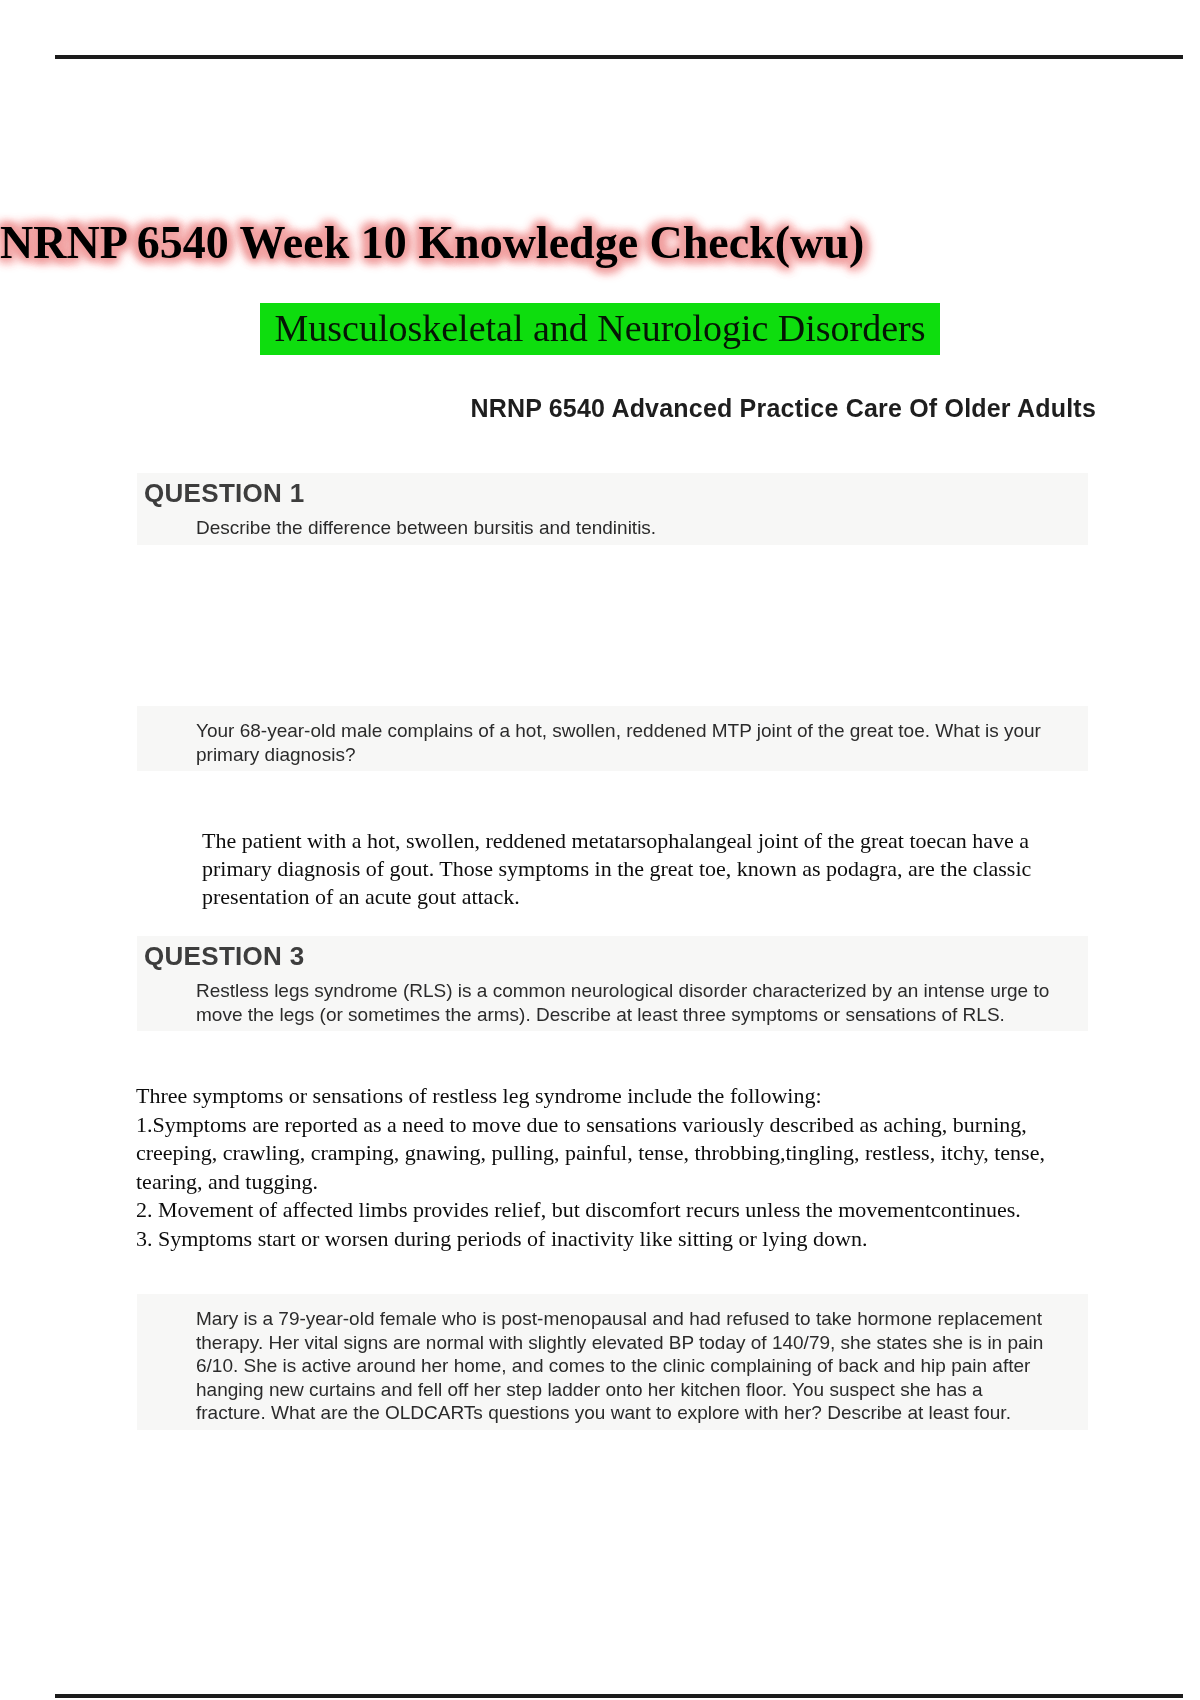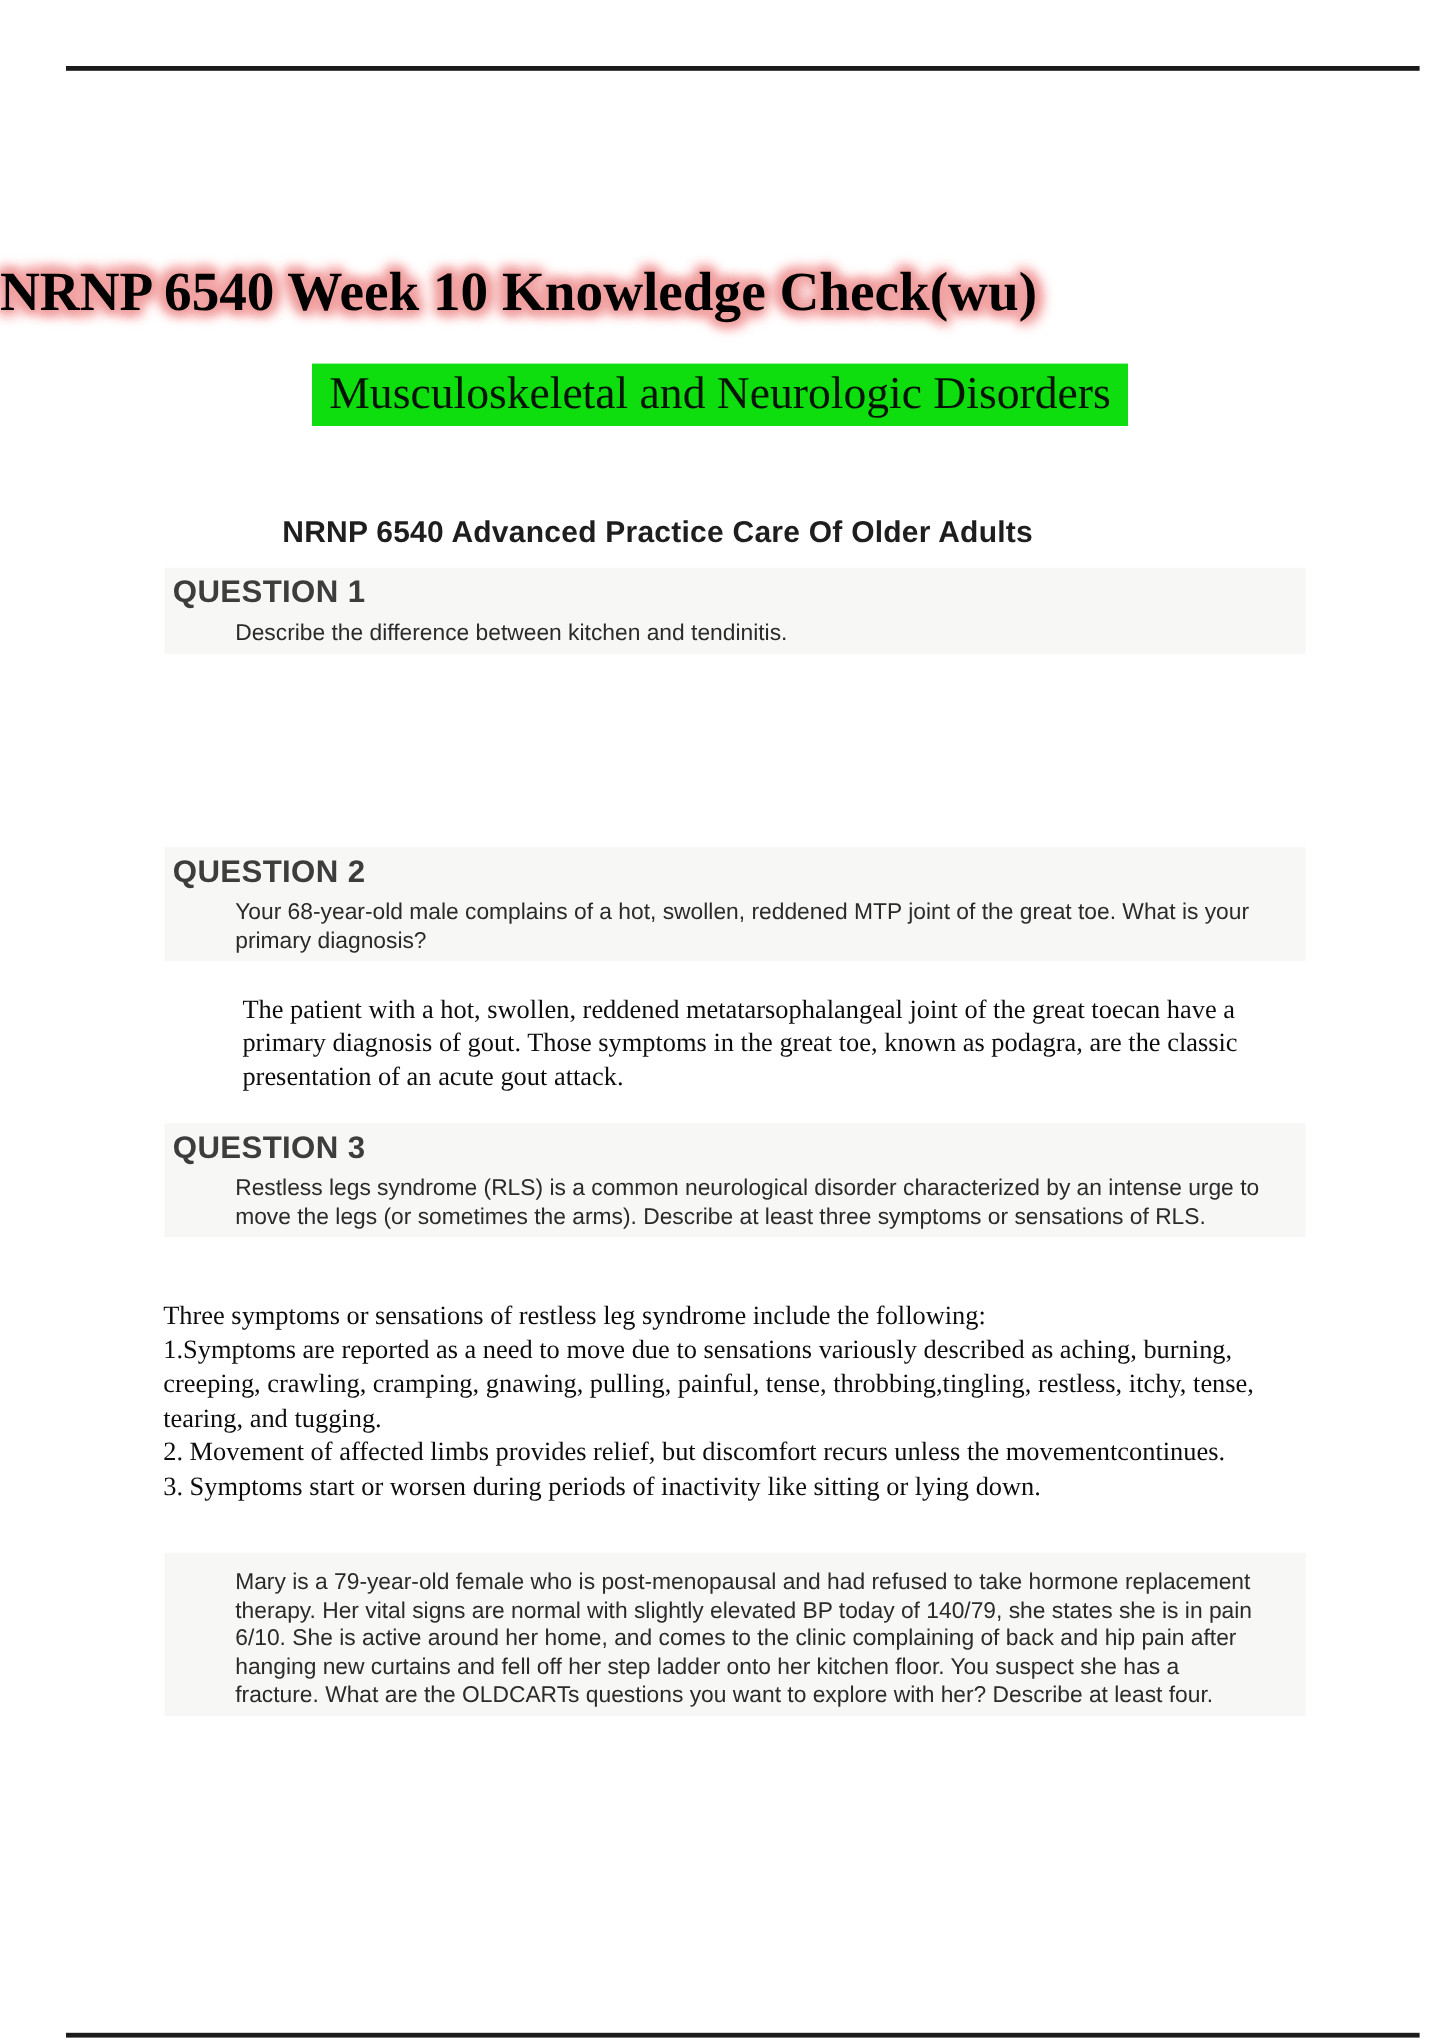--- a/index.html
+++ b/index.html
@@ -64,24 +64,24 @@
     display:inline-block;
     background:var(--subtitle-highlight);
     font-family:"Liberation Serif", serif;
     font-size:38px;
     line-height:44px;
     padding:3px 14px 5px 14px;
     color:#051505;
   }
   .course{
     position:absolute;
-    top:430px;
+    top:394px;
     left:0;
     width:1096px;
-    text-align:center;
+    text-align:right;
     font-size:25px;
     font-weight:700;
     letter-spacing:0.2px;
     color:#1e1e1e;
   }
   .qblock{
     position:absolute;
     left:137px;
     width:951px;
     box-sizing:border-box;
@@ -130,25 +130,24 @@
   <h1 class="title">NRNP 6540 Week 10 Knowledge Check(wu)</h1>
 
   <div class="subtitle-wrap">
     <span class="subtitle">Musculoskeletal and Neurologic Disorders</span>
   </div>
 
   <div class="course">NRNP 6540 Advanced Practice Care Of Older Adults</div>
 
   <section class="qblock" style="top:473px;">
     <div class="qlabel">QUESTION 1</div>
-    <div class="qtext">Describe the difference between kitchen and tendinitis.</div>
+    <div class="qtext">Describe the difference between bursitis and tendinitis.</div>
   </section>
 
   <section class="qblock" style="top:706px;">
-    <div class="qlabel">QUESTION 2</div>
     <div class="qtext">Your 68-year-old male complains of a hot, swollen, reddened MTP joint of the great toe. What is your primary diagnosis?</div>
   </section>
   <div class="answer indent" style="top:827px;">The patient with a hot, swollen, reddened metatarsophalangeal joint of the great toecan have a primary diagnosis of gout. Those symptoms in the great toe, known as podagra, are the classic presentation of an acute gout attack.</div>
 
   <section class="qblock" style="top:936px;">
     <div class="qlabel">QUESTION 3</div>
     <div class="qtext">Restless legs syndrome (RLS) is a common neurological disorder characterized by an intense urge to move the legs (or sometimes the arms). Describe at least three symptoms or sensations of RLS.</div>
   </section>
   <div class="answer full" style="top:1082px;">
     <p>Three symptoms or sensations of restless leg syndrome include the following:</p>

